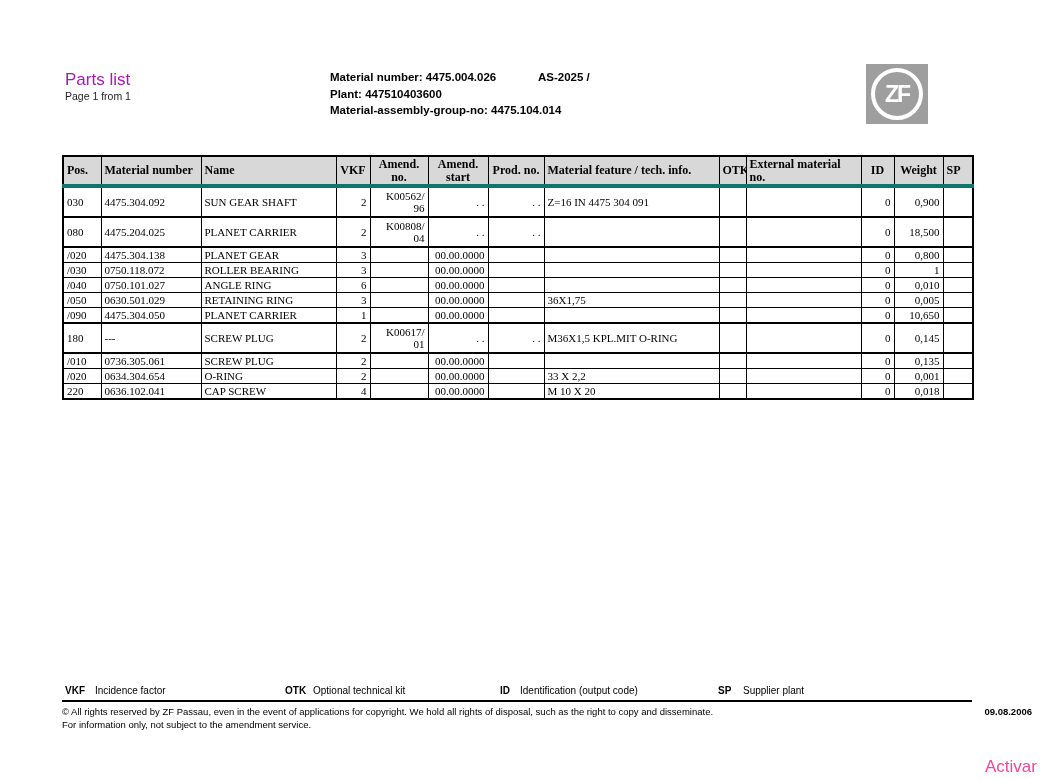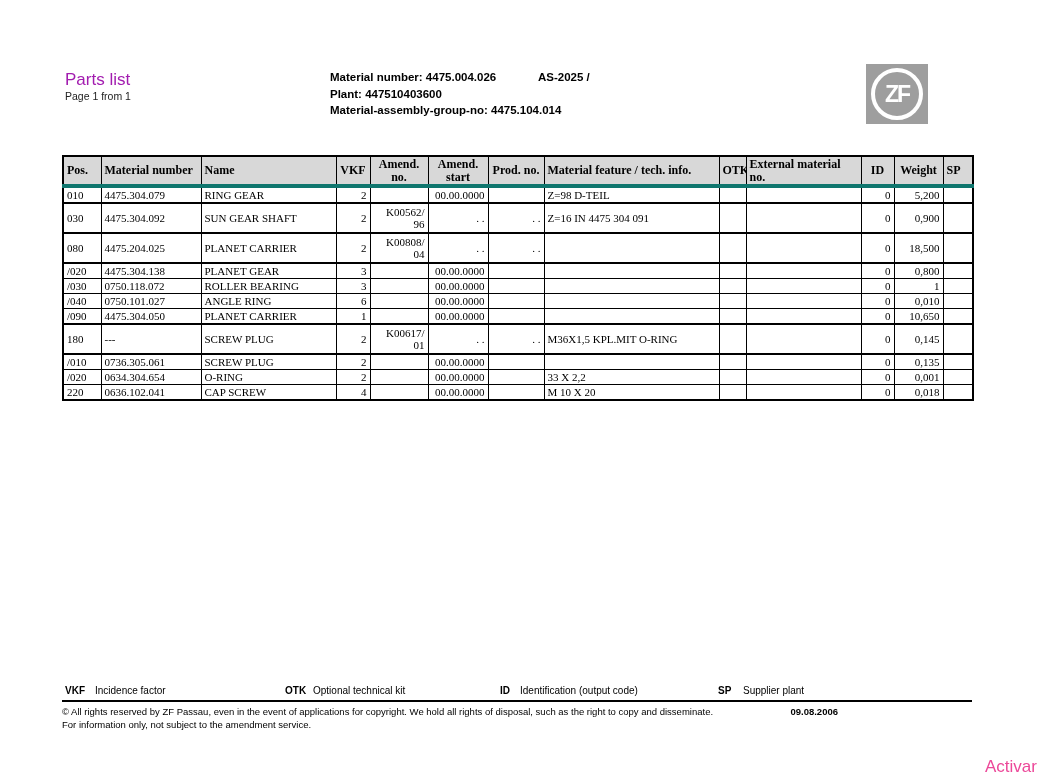--- a/index.html
+++ b/index.html
@@ -42,21 +42,21 @@
   .al{text-align:left;} .ar{text-align:right;} .ac{text-align:center;}
   
   .legend{position:absolute;left:62px;top:685px;width:910px;height:14px;font-size:10px;}
   .legend span{position:absolute;top:0;white-space:nowrap;}
   .abbr{font-weight:bold;}
   .lg-vkf-a{left:3px;} .lg-vkf-t{left:33px;}
   .lg-otk-a{left:223px;} .lg-otk-t{left:251px;}
   .lg-id-a{left:438px;} .lg-id-t{left:458px;}
   .lg-sp-a{left:656px;} .lg-sp-t{left:681px;}
   .footrule{position:absolute;left:62px;top:700px;width:910px;height:2px;background:#000;}
-  .copyright{position:absolute;left:62px;top:706px;width:776px;font-size:9.5px;line-height:12px;}
+  .copyright{position:absolute;left:62px;top:706px;width:970px;font-size:9.5px;line-height:12px;}
   .copy-date{position:absolute;right:0;top:0;font-weight:bold;}
   .copynote{position:absolute;left:62px;top:719px;width:910px;font-size:9.5px;}
   
   .watermark{position:absolute;right:4px;top:757px;font-size:17px;color:#ec4899;}
 </style>
 </head>
 <body>
 
 <div class="title">Parts list</div>
 <div class="pageinfo">Page 1 from 1</div>
@@ -106,35 +106,20 @@
       <th class="al">Material feature / tech. info.</th>
       <th class="al">OTK</th>
       <th class="al">External material
 no.</th>
       <th class="ac">ID</th>
       <th class="ac">Weight</th>
       <th class="al">SP</th>
     </tr>
   </thead>
   <tbody>
-    <tr class="rs">
-      <td class="al">010</td>
-      <td class="al">4475.304.079</td>
-      <td class="al">RING GEAR</td>
-      <td class="ar">2</td>
-      <td class="ar"></td>
-      <td class="ar">00.00.0000</td>
-      <td class="ar"></td>
-      <td class="al">Z=98 D-TEIL</td>
-      <td class="al"></td>
-      <td class="al"></td>
-      <td class="ar">0</td>
-      <td class="ar">5,200</td>
-      <td class="al"></td>
-    </tr>
     <tr class="rt">
       <td class="al">030</td>
       <td class="al">4475.304.092</td>
       <td class="al">SUN GEAR SHAFT</td>
       <td class="ar">2</td>
       <td class="ar">K00562/
 96</td>
       <td class="ar">. .</td>
       <td class="ar">. .</td>
       <td class="al">Z=16 IN 4475 304 091</td>
@@ -196,20 +181,35 @@
       <td class="al">ANGLE RING</td>
       <td class="ar">6</td>
       <td class="ar"></td>
       <td class="ar">00.00.0000</td>
       <td class="ar"></td>
       <td class="al"></td>
       <td class="al"></td>
       <td class="al"></td>
       <td class="ar">0</td>
       <td class="ar">0,010</td>
+      <td class="al"></td>
+    </tr>
+    <tr class="rs">
+      <td class="al">/050</td>
+      <td class="al">0630.501.029</td>
+      <td class="al">RETAINING RING</td>
+      <td class="ar">3</td>
+      <td class="ar"></td>
+      <td class="ar">00.00.0000</td>
+      <td class="ar"></td>
+      <td class="al">36X1,75</td>
+      <td class="al"></td>
+      <td class="al"></td>
+      <td class="ar">0</td>
+      <td class="ar">0,005</td>
       <td class="al"></td>
     </tr>
     <tr class="rs">
       <td class="al">/090</td>
       <td class="al">4475.304.050</td>
       <td class="al">PLANET CARRIER</td>
       <td class="ar">1</td>
       <td class="ar"></td>
       <td class="ar">00.00.0000</td>
       <td class="ar"></td>

